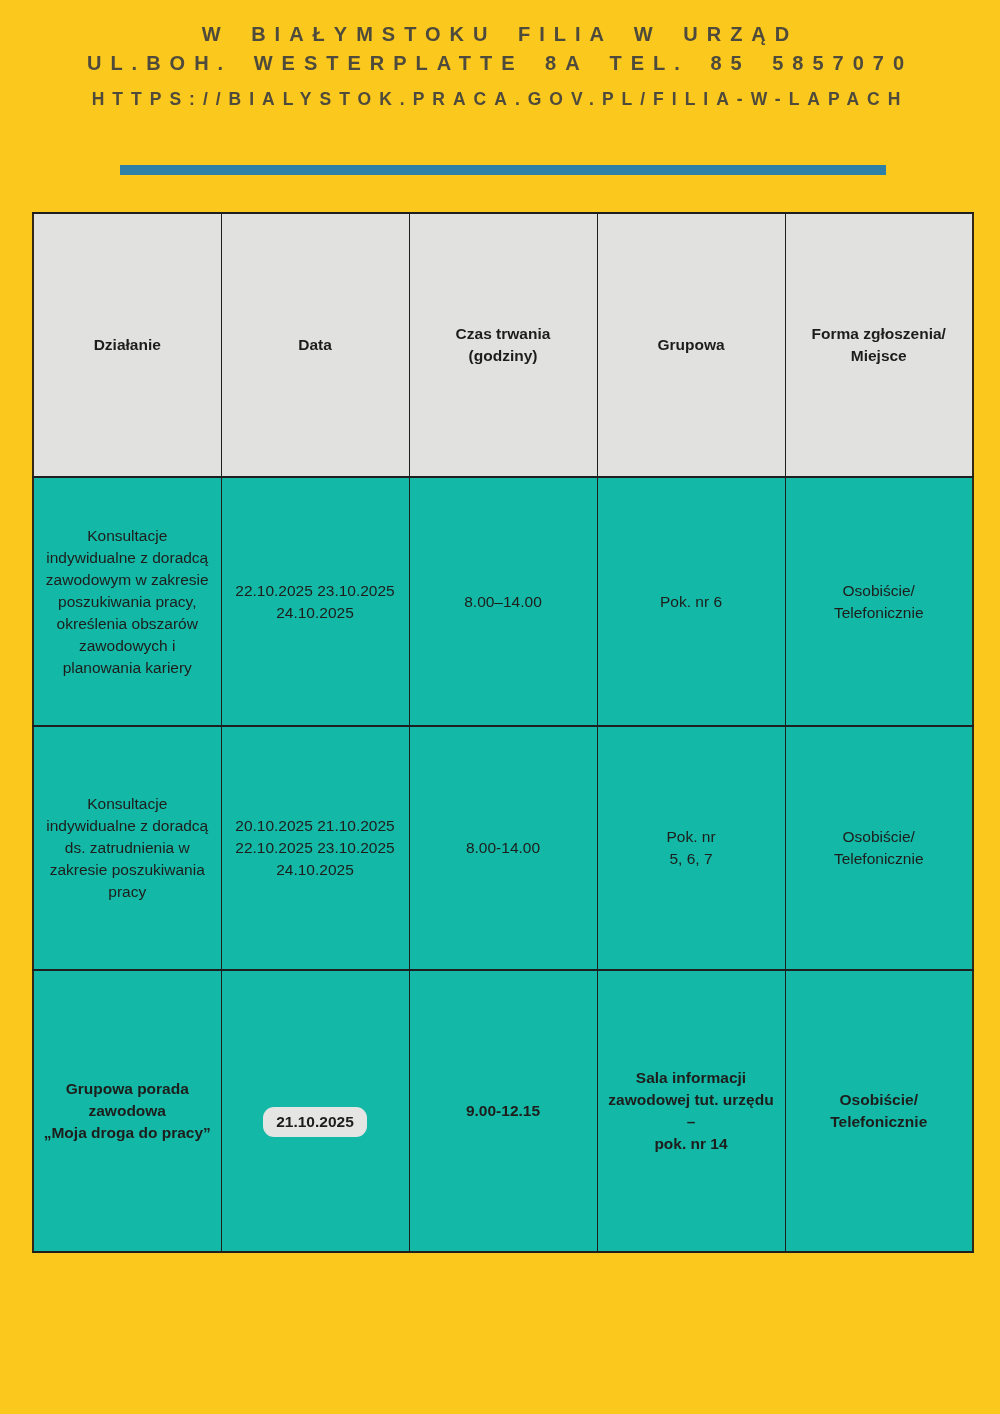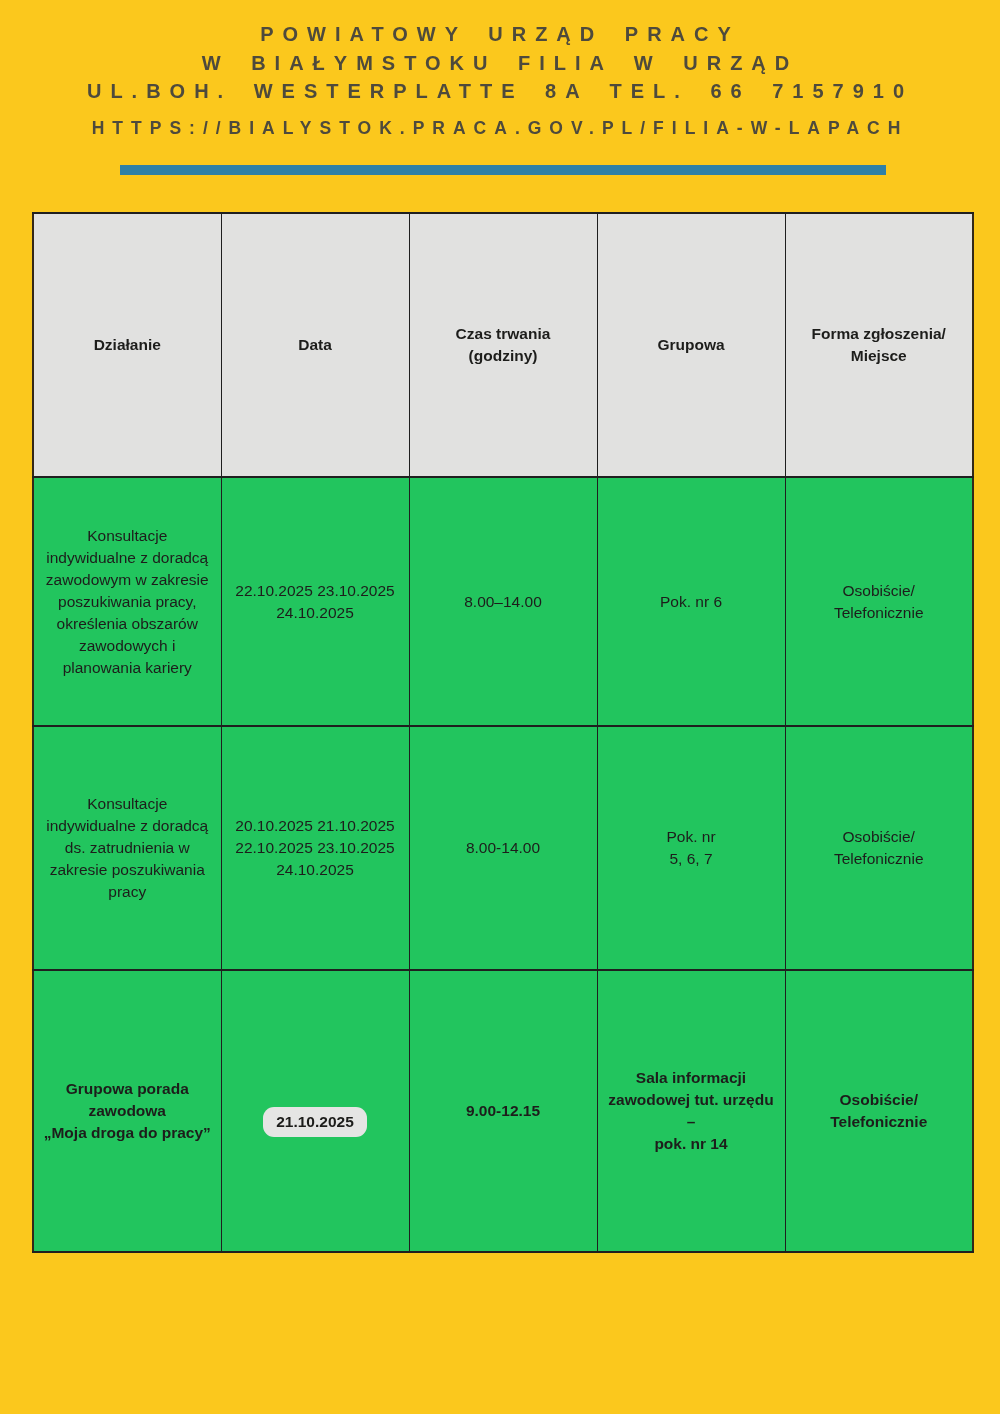--- a/index.html
+++ b/index.html
@@ -54,21 +54,21 @@
     position: absolute;
     left: 32px;
     top: 212px;
     width: 942px;
   }
   table.schedule {
     width: 100%;
     border-collapse: collapse;
     table-layout: fixed;
     border: 2px solid #332818;
-    background: #22c55e;
+    background: #14b8a6;
   }
   table.schedule th,
   table.schedule td {
     border-left: 1px solid #1f1f1f;
     border-right: 1px solid #1f1f1f;
     border-top: 2px solid #1f1f1f;
     border-bottom: 2px solid #1f1f1f;
     text-align: center;
     vertical-align: middle;
     padding: 4px 8px;
@@ -92,23 +92,22 @@
     background: #E5E5E4;
     border-radius: 11px;
     padding: 5px 13px;
     line-height: 1.3;
   }
 </style>
 </head>
 <body>
 
 <div class="org-header">
-  <div class="hline">POWIATOWY URZĄD PRACY</div>
   <div class="hline">W BIAŁYMSTOKU FILIA W URZĄD</div>
-  <div class="hline">UL.BOH. WESTERPLATTE 8A TEL. 66 7157910</div>
+  <div class="hline">UL.BOH. WESTERPLATTE 8A TEL. 85 5857070</div>
   <div class="hline small">HTTPS://BIALYSTOK.PRACA.GOV.PL/FILIA-W-LAPACH</div>
 </div>
 
 <div class="accent-bar"></div>
 
 <div class="table-wrap">
   <table class="schedule">
     <colgroup>
       <col style="width:20%">
         <col style="width:20%">

